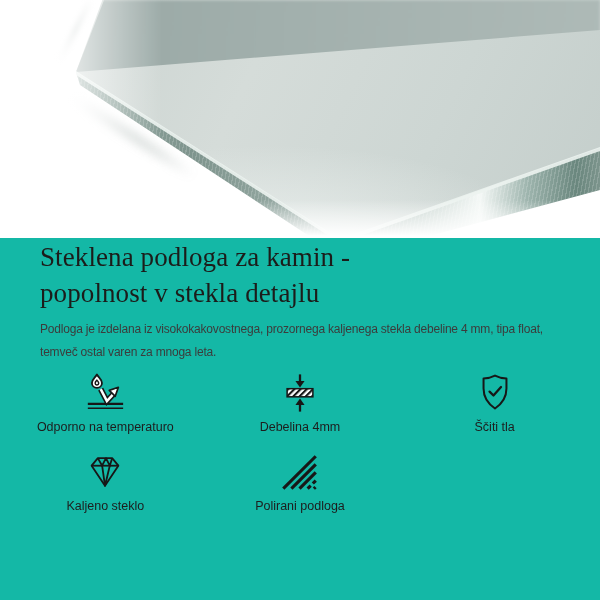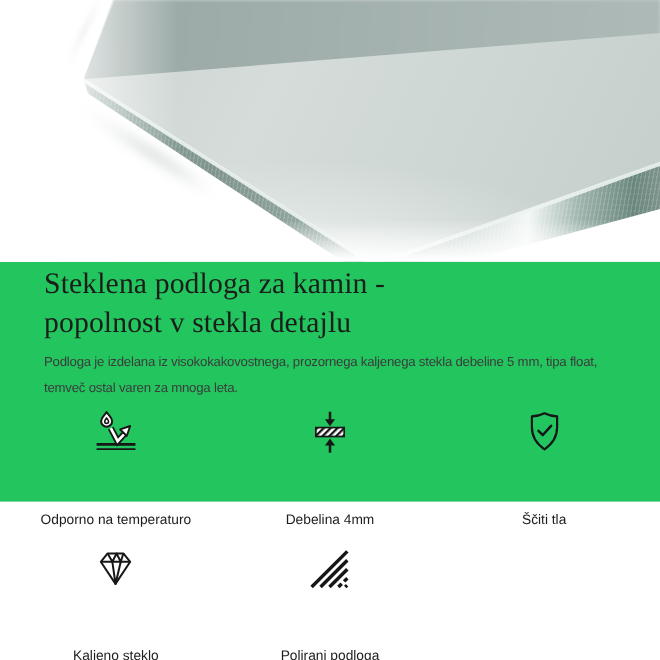--- a/index.html
+++ b/index.html
@@ -1,21 +1,21 @@
 <!DOCTYPE html>
 <html><head>
 <meta charset="utf-8">
 <style>
   html,body{margin:0;padding:0;}
   body{
     width:600px;height:600px;background:#ffffff;overflow:hidden;
     font-family:"Liberation Sans","DejaVu Sans",sans-serif;
     -webkit-font-smoothing:antialiased;
   }
-  .page{width:600px;height:456px;position:relative;background:#22c55e;}
+  .page{width:600px;height:600px;position:relative;background:#14b8a6;}
 
   
   .hero{position:relative;width:600px;height:238px;background:#fff;overflow:hidden;}
   .hero .layer{position:absolute;inset:0;}
   .glass-surface{
     clip-path:polygon(106px -10px,610px -10px,600px 150px,344px 246px,76px 72px);
     background:
       radial-gradient(70% 60% at 45% 100%, rgba(235,240,238,.9), rgba(235,240,238,0) 65%),
       linear-gradient(115deg,#c8d1ce 0%,#d5dcd9 40%,#cdd6d3 70%,#c4cecb 100%);
   }
@@ -55,21 +55,21 @@
   }
   h1.title span{display:block;white-space:nowrap;}
   .intro{margin-top:7px;color:#3c3c3c;font-size:12px;line-height:23px;letter-spacing:-0.2px;}
   .intro div{white-space:nowrap;}
 
   
   .features{
     display:grid;grid-template-columns:repeat(3,1fr);row-gap:16px;
     padding:0 8px;margin-top:8px;
   }
-  .feature{display:flex;flex-direction:column;align-items:center;gap:45px;}
+  .feature{display:flex;flex-direction:column;align-items:center;}
   .feature .icon{width:42px;height:42px;}
   .feature .icon svg{width:42px;height:42px;display:block;}
   .feature .label{
     margin-top:5px;font-size:12.5px;line-height:16px;color:#1d1d1d;white-space:nowrap;
   }
   .ink{stroke:#171717;}
 </style>
 </head>
 <body>
 
@@ -86,21 +86,21 @@
     <div class="layer bottom-fade"></div>
   </div>
 
   <div class="content">
     <h1 class="title">
       <span>Steklena podloga za kamin -</span>
       <span>popolnost v stekla detajlu</span>
     </h1>
 
     <div class="intro">
-      <div>Podloga je izdelana iz visokokakovostnega, prozornega kaljenega stekla debeline 5 mm, tipa float,</div>
+      <div>Podloga je izdelana iz visokokakovostnega, prozornega kaljenega stekla debeline 4 mm, tipa float,</div>
       <div>temveč ostal varen za mnoga leta.</div>
     </div>
   </div>
 
   <div class="features">
 
     <div class="feature">
       <span class="icon">
         <svg viewBox="0 0 44 44" fill="none">
           <g class="ink">

